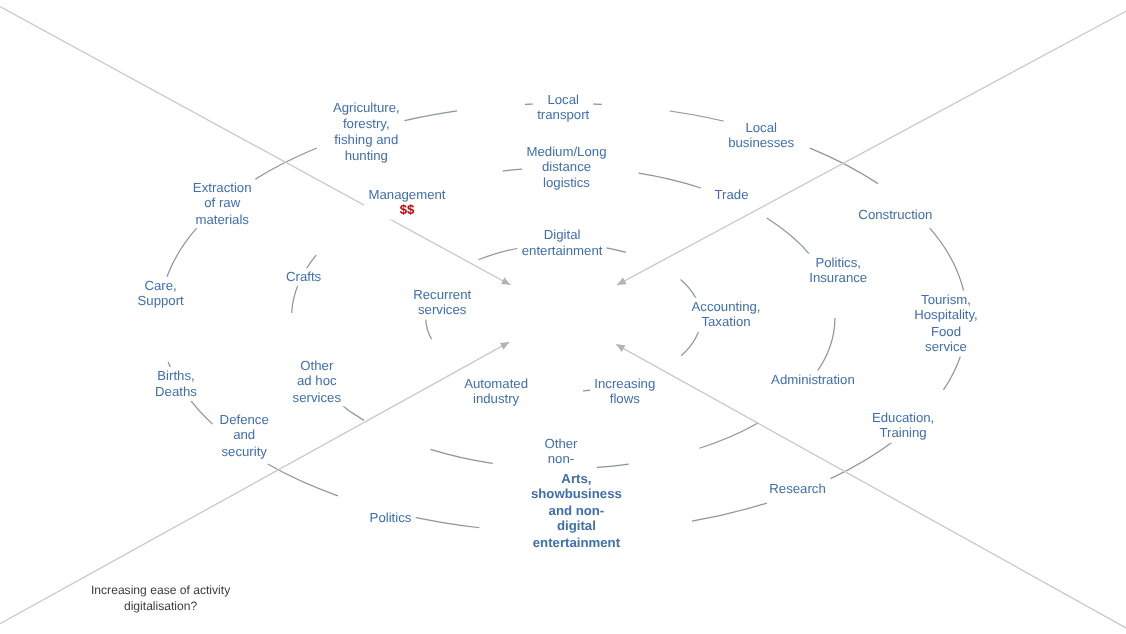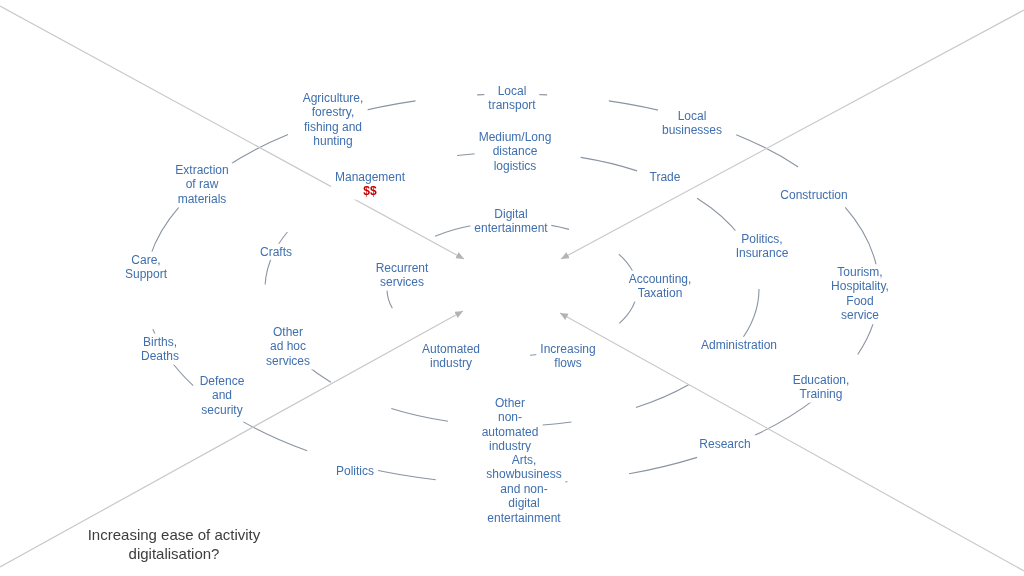--- a/index.html
+++ b/index.html
@@ -40,25 +40,24 @@
   .node .sub{
     display:block;
     color:var(--highlight);
     font-weight:bold;
   }
   #caption{
     position:absolute;
     left:146px;top:545px;
     transform:translate(-50%,-50%);
     color:var(--caption-text);
-    font-size:15px;
+    font-size:11px;
     line-height:1.25;
     text-align:center;
     white-space:pre-line;
-    margin-left:28px;
   }
 </style>
 </head>
 <body>
 
 <div id="canvas">
   <svg id="diagram-svg" viewBox="0 0 1024 576" xmlns="http://www.w3.org/2000/svg">
     <defs>
       <marker id="arrow-head" markerWidth="9" markerHeight="8" refX="8" refY="3.5" orient="auto" markerUnits="userSpaceOnUse">
         <path d="M0,0 L8,3.5 L0,7 Z" fill="var(--arrow-head)"></path>
@@ -111,20 +110,20 @@
       <div class="node" style="left: 739px; top: 345px;">Administration</div>
       <div class="node" style="left: 821px; top: 387px;">Education,
 Training</div>
       <div class="node" style="left: 222px; top: 396px;">Defence and
 security</div>
       <div class="node" style="left: 510px; top: 425px;">Other non-
 automated
 industry</div>
       <div class="node" style="left: 725px; top: 444px;">Research</div>
       <div class="node" style="left: 355px; top: 471px;">Politics</div>
-      <div class="node" style="left: 524px; top: 489px;">Arts, showbusiness
+      <div class="node" style="left: 524px; top: 464px; font-weight: bold;">Arts, showbusiness
 and non-digital
 entertainment</div>
     </div>
 
   <div id="caption">Increasing ease of activity
 digitalisation?</div>
 </div>
 
 </body></html>

